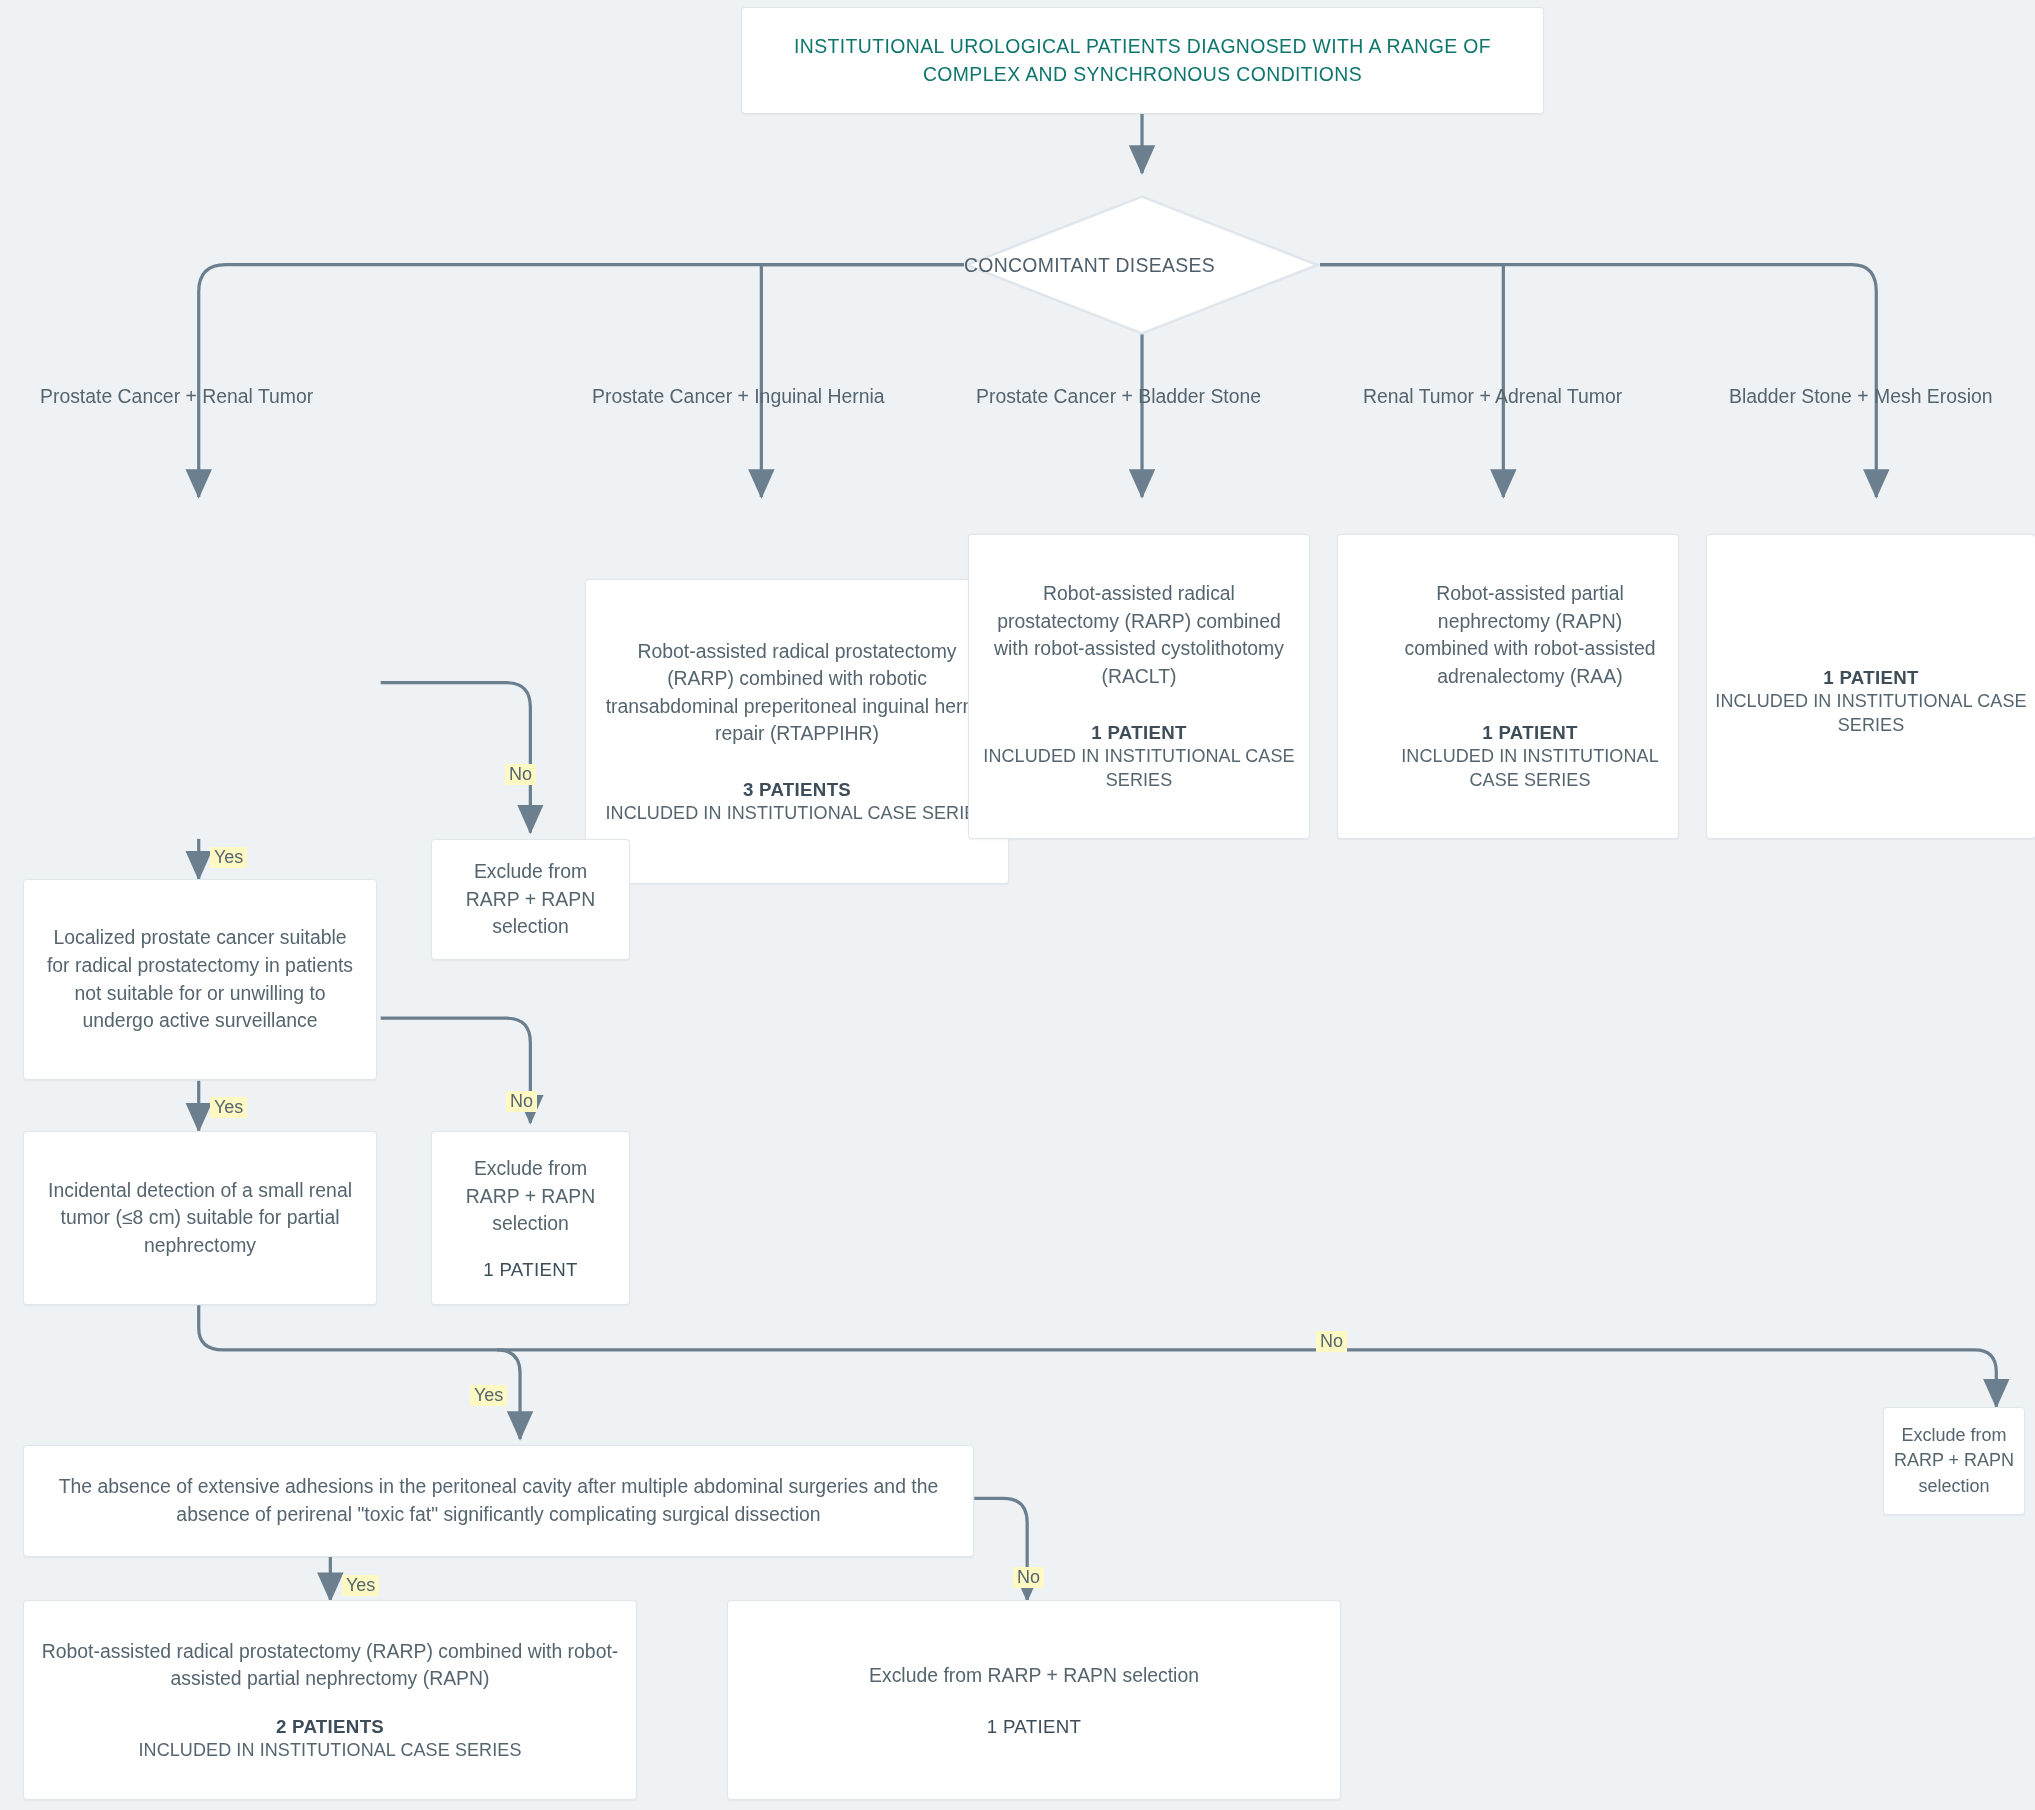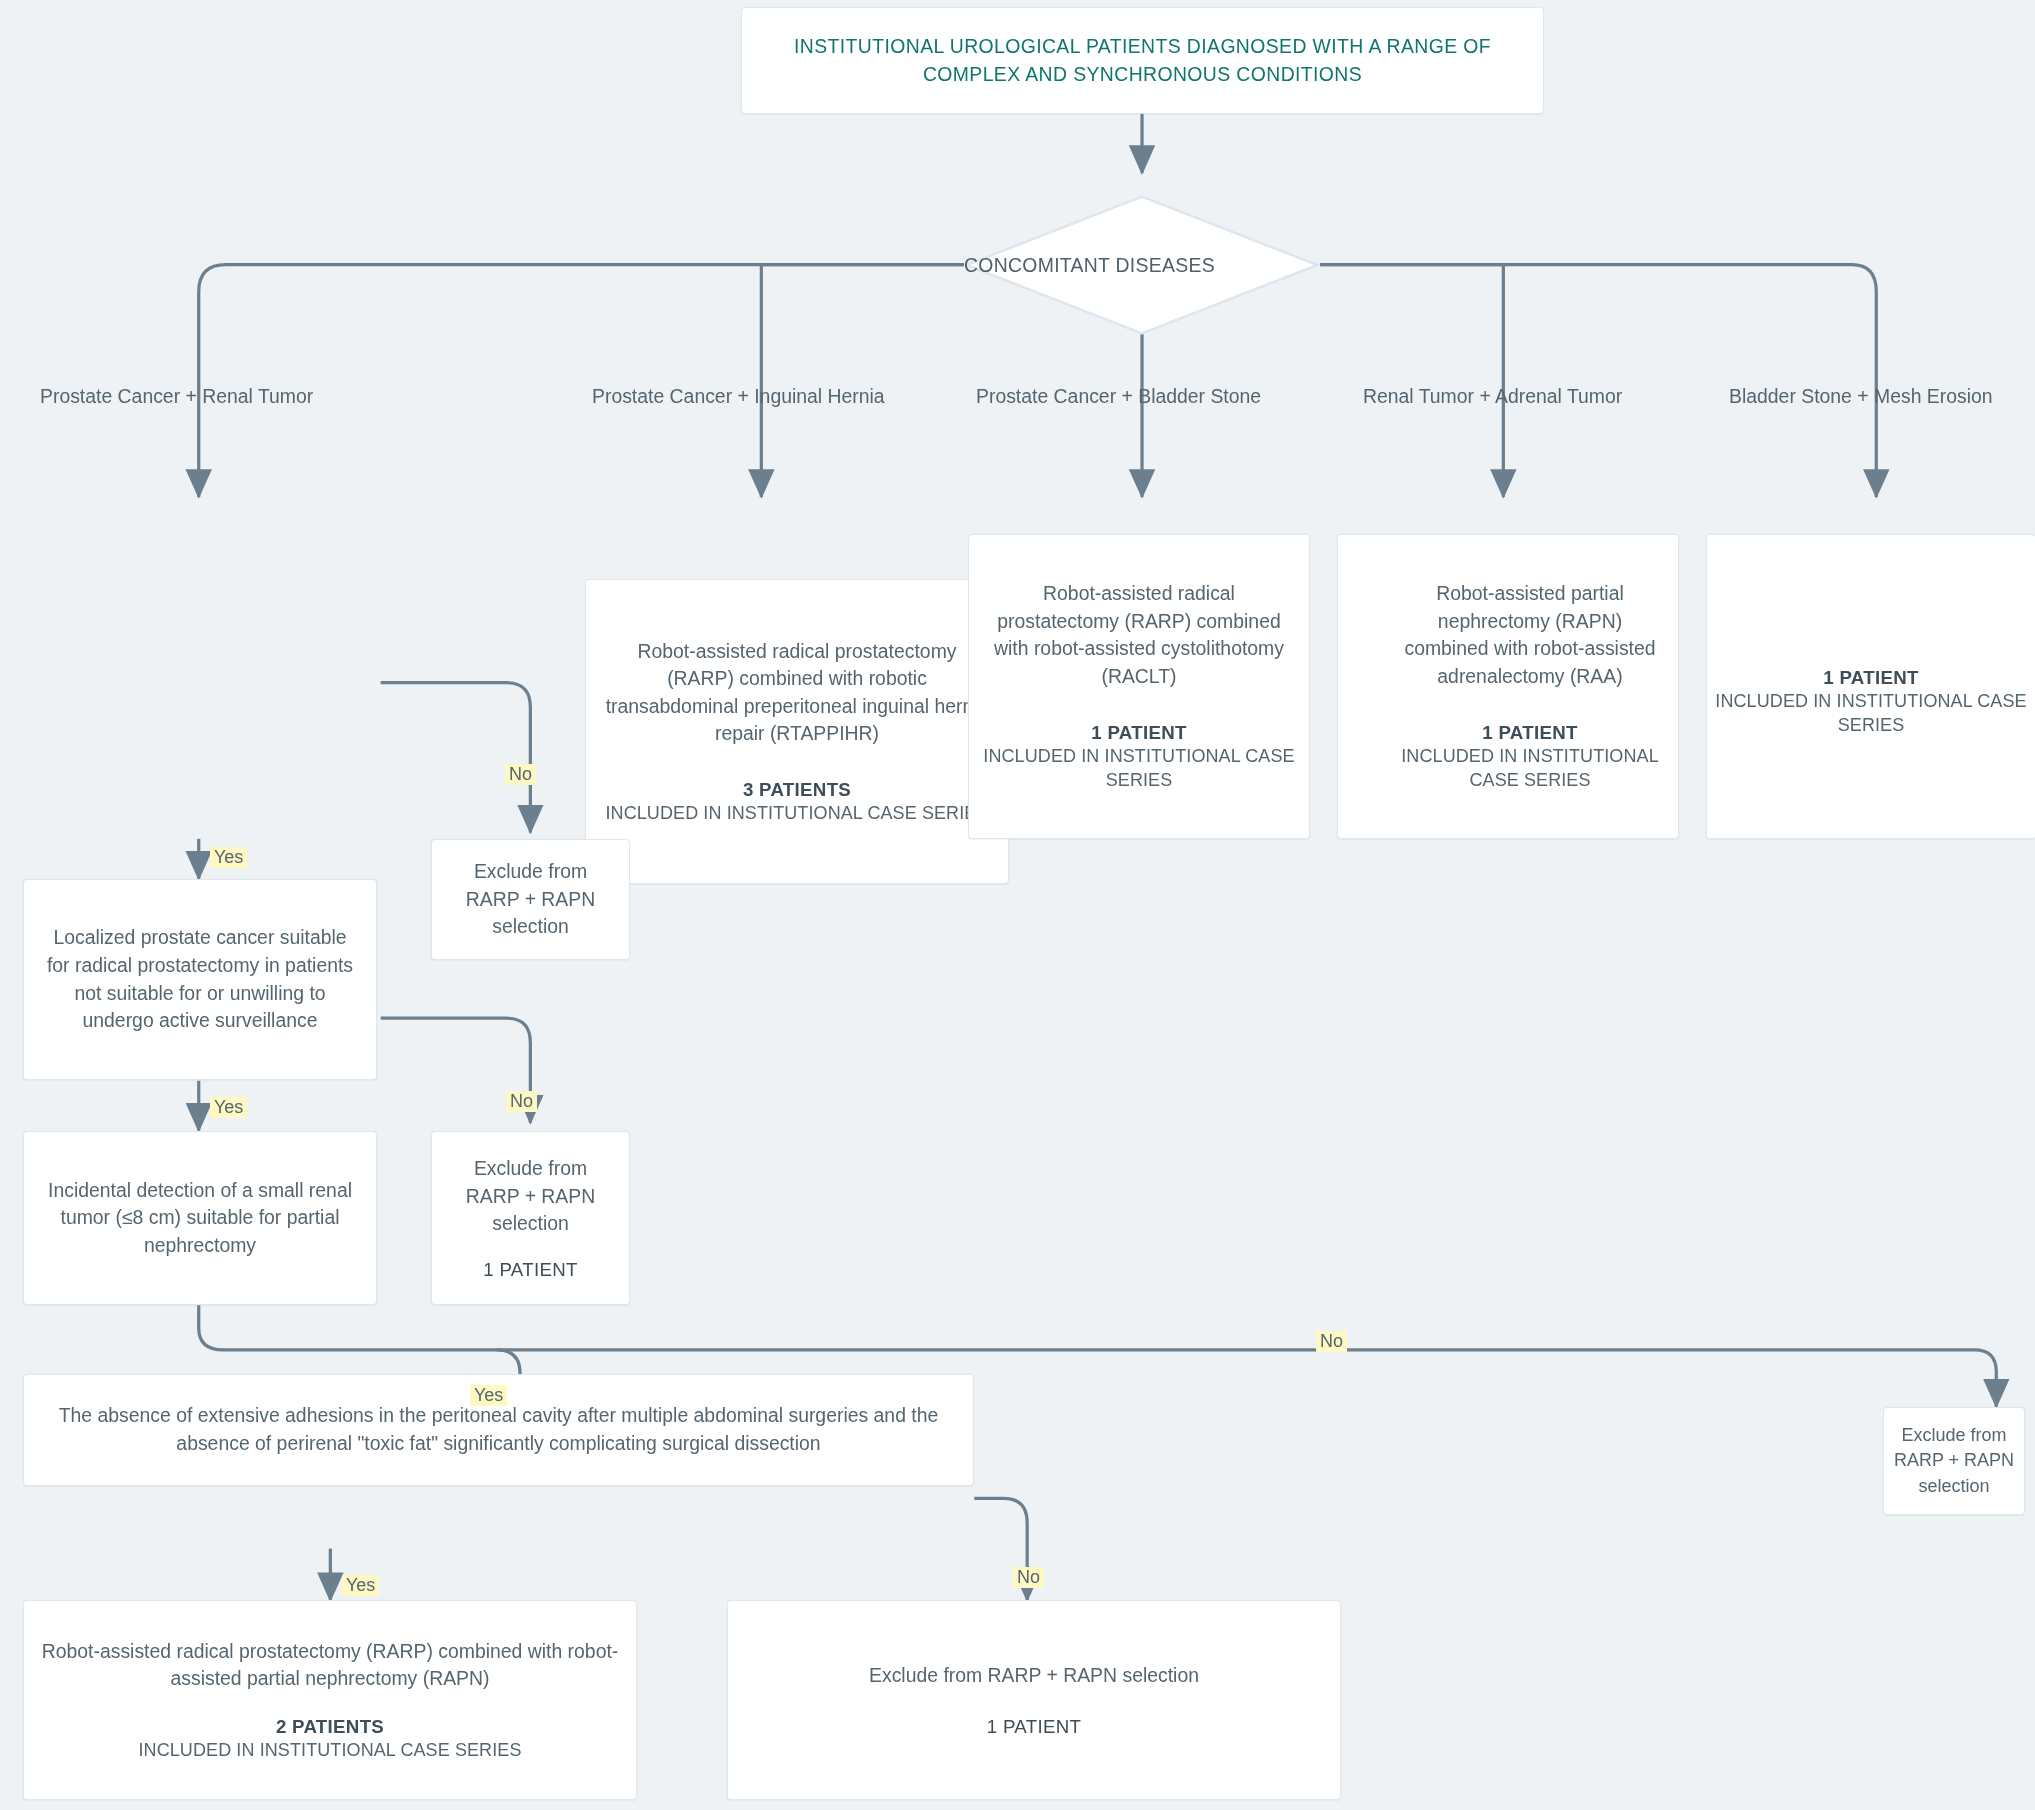--- a/index.html
+++ b/index.html
@@ -203,21 +203,21 @@
   </div>
 
   <div class="node" style="left:23px; top:1131px; width:354px; height:174px;">
     <div class="body">Incidental detection of a small renal tumor (≤8 cm) suitable for partial nephrectomy</div>
   </div>
 
   <div class="node" style="left:1883px; top:1407px; width:142px; height:108px;">
     <div class="body" style="padding:0 9px; font-size:18px;">Exclude from RARP + RAPN selection</div>
   </div>
 
-  <div class="node" style="left:23px; top:1374px; width:951px; height:112px;">
+  <div class="node" style="left:23px; top:1445px; width:951px; height:112px;">
     <div class="body" style="padding:0 30px;">The absence of extensive adhesions in the peritoneal cavity after multiple abdominal surgeries and the absence of perirenal "toxic fat" significantly complicating surgical dissection</div>
   </div>
 
   <div class="node" style="left:23px; top:1600px; width:614px; height:200px;">
     <div class="body">Robot-assisted radical prostatectomy (RARP) combined with robot-assisted partial nephrectomy (RAPN)</div>
     <div class="spacer" style="height:22px;"></div>
     <div class="count">2 PATIENTS</div>
     <div class="caption">INCLUDED IN INSTITUTIONAL CASE SERIES</div>
   </div>
 

